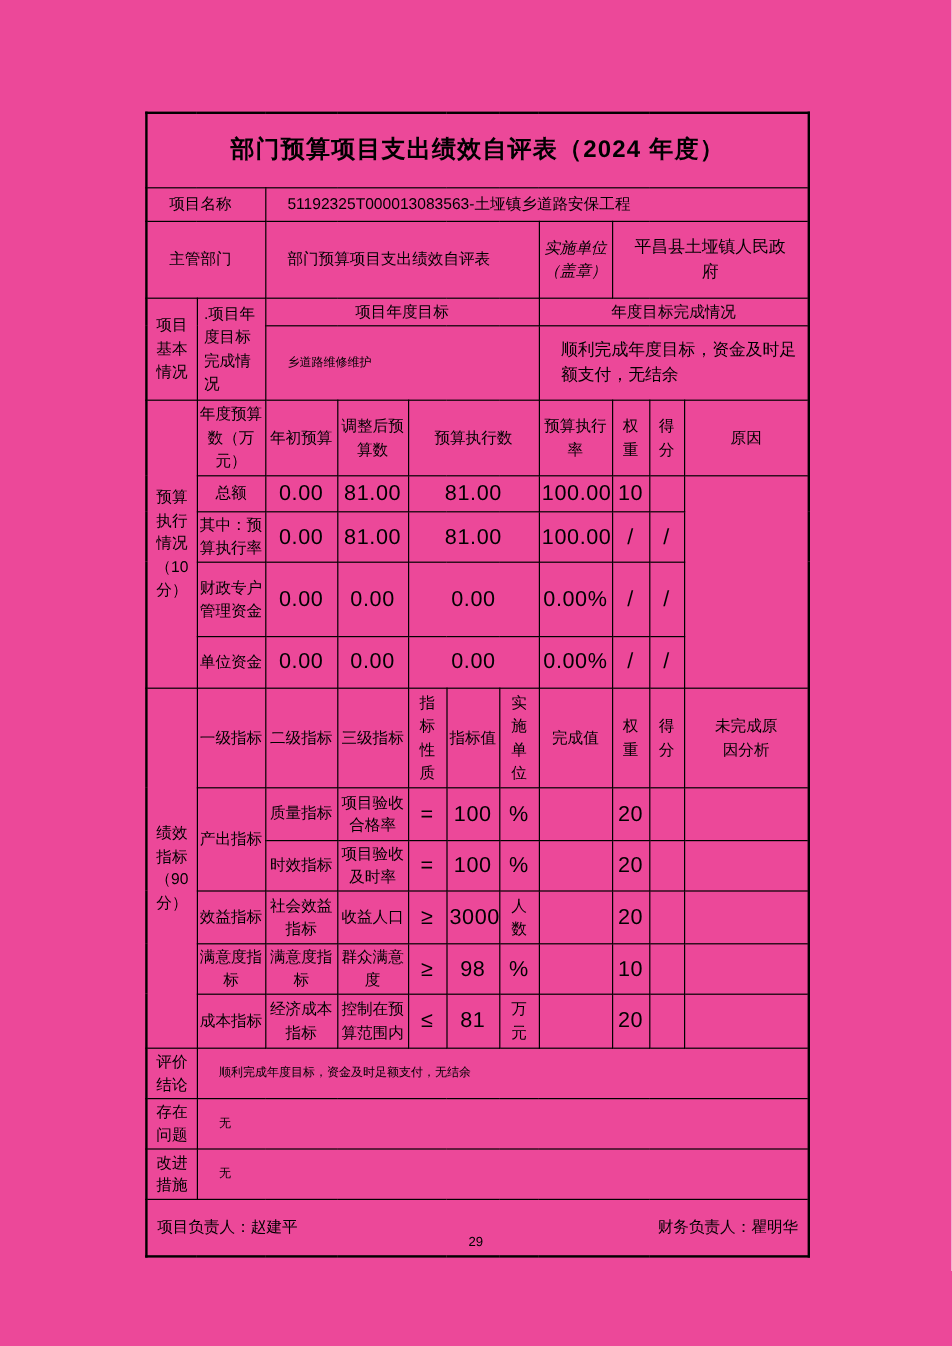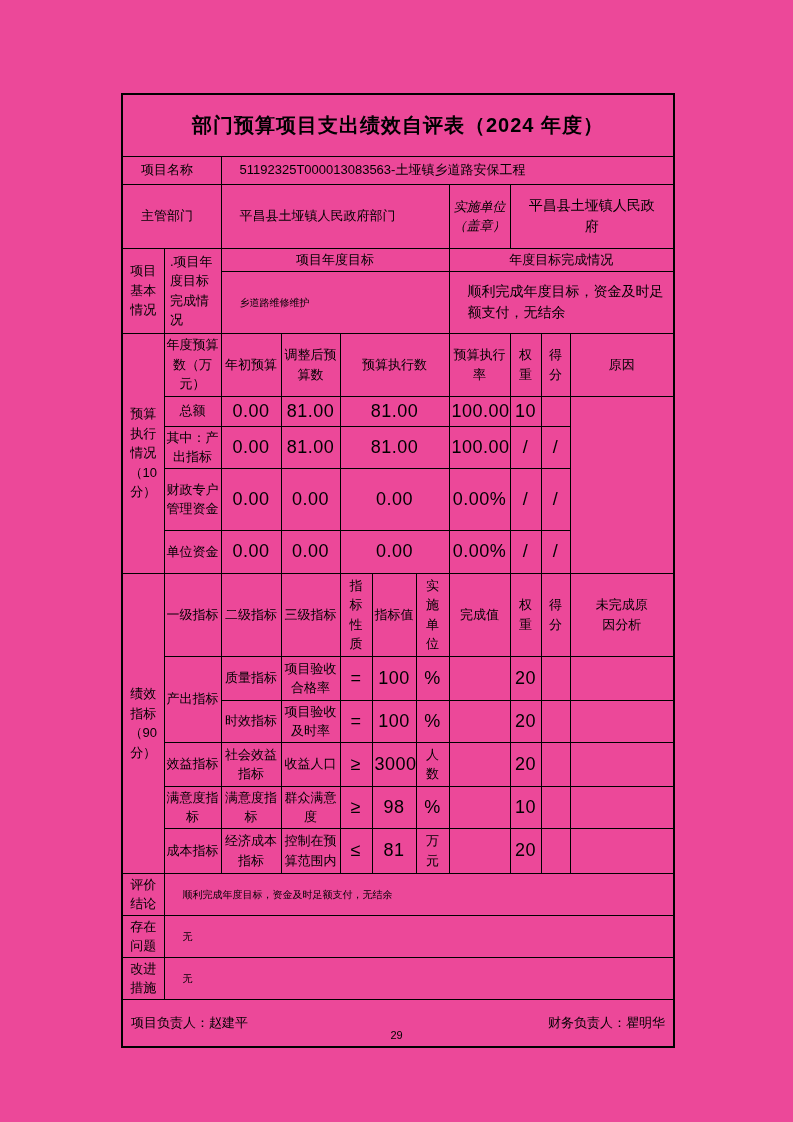--- a/index.html
+++ b/index.html
@@ -64,21 +64,21 @@
       <td colspan="11" class="title-cell">部门预算项目支出绩效自评表（2024 年度）</td>
     </tr>
 
     <tr style="height:28px">
       <td colspan="2" class="left">项目名称</td>
       <td colspan="9" class="left">51192325T000013083563-土垭镇乡道路安保工程</td>
     </tr>
 
     <tr style="height:42px">
       <td colspan="2" class="left">主管部门</td>
-      <td colspan="5" class="left">平昌县土垭镇人民政府部门</td>
+      <td colspan="5" class="left">部门预算项目支出绩效自评表</td>
       <td>
         <div class="wstamp">实施单位（盖章）</div>
       </td>
       <td colspan="3">
         <div class="wimpl">平昌县土垭镇人民政府</div>
       </td>
     </tr>
 
     <tr style="height:23px">
       <td rowspan="2">
@@ -120,21 +120,21 @@
       <td class="num">0.00</td>
       <td class="num">81.00</td>
       <td colspan="3" class="num">81.00</td>
       <td class="num">100.00%</td>
       <td class="num">10</td>
       <td class="num"></td>
       <td rowspan="4"></td>
     </tr>
 
     <tr style="height:42px">
-      <td>其中：产出指标</td>
+      <td>其中：预算执行率</td>
       <td class="num">0.00</td>
       <td class="num">81.00</td>
       <td colspan="3" class="num">81.00</td>
       <td class="num">100.00%</td>
       <td class="num">/</td>
       <td class="num">/</td>
     </tr>
 
     <tr style="height:62px">
       <td>财政专户管理资金</td>

